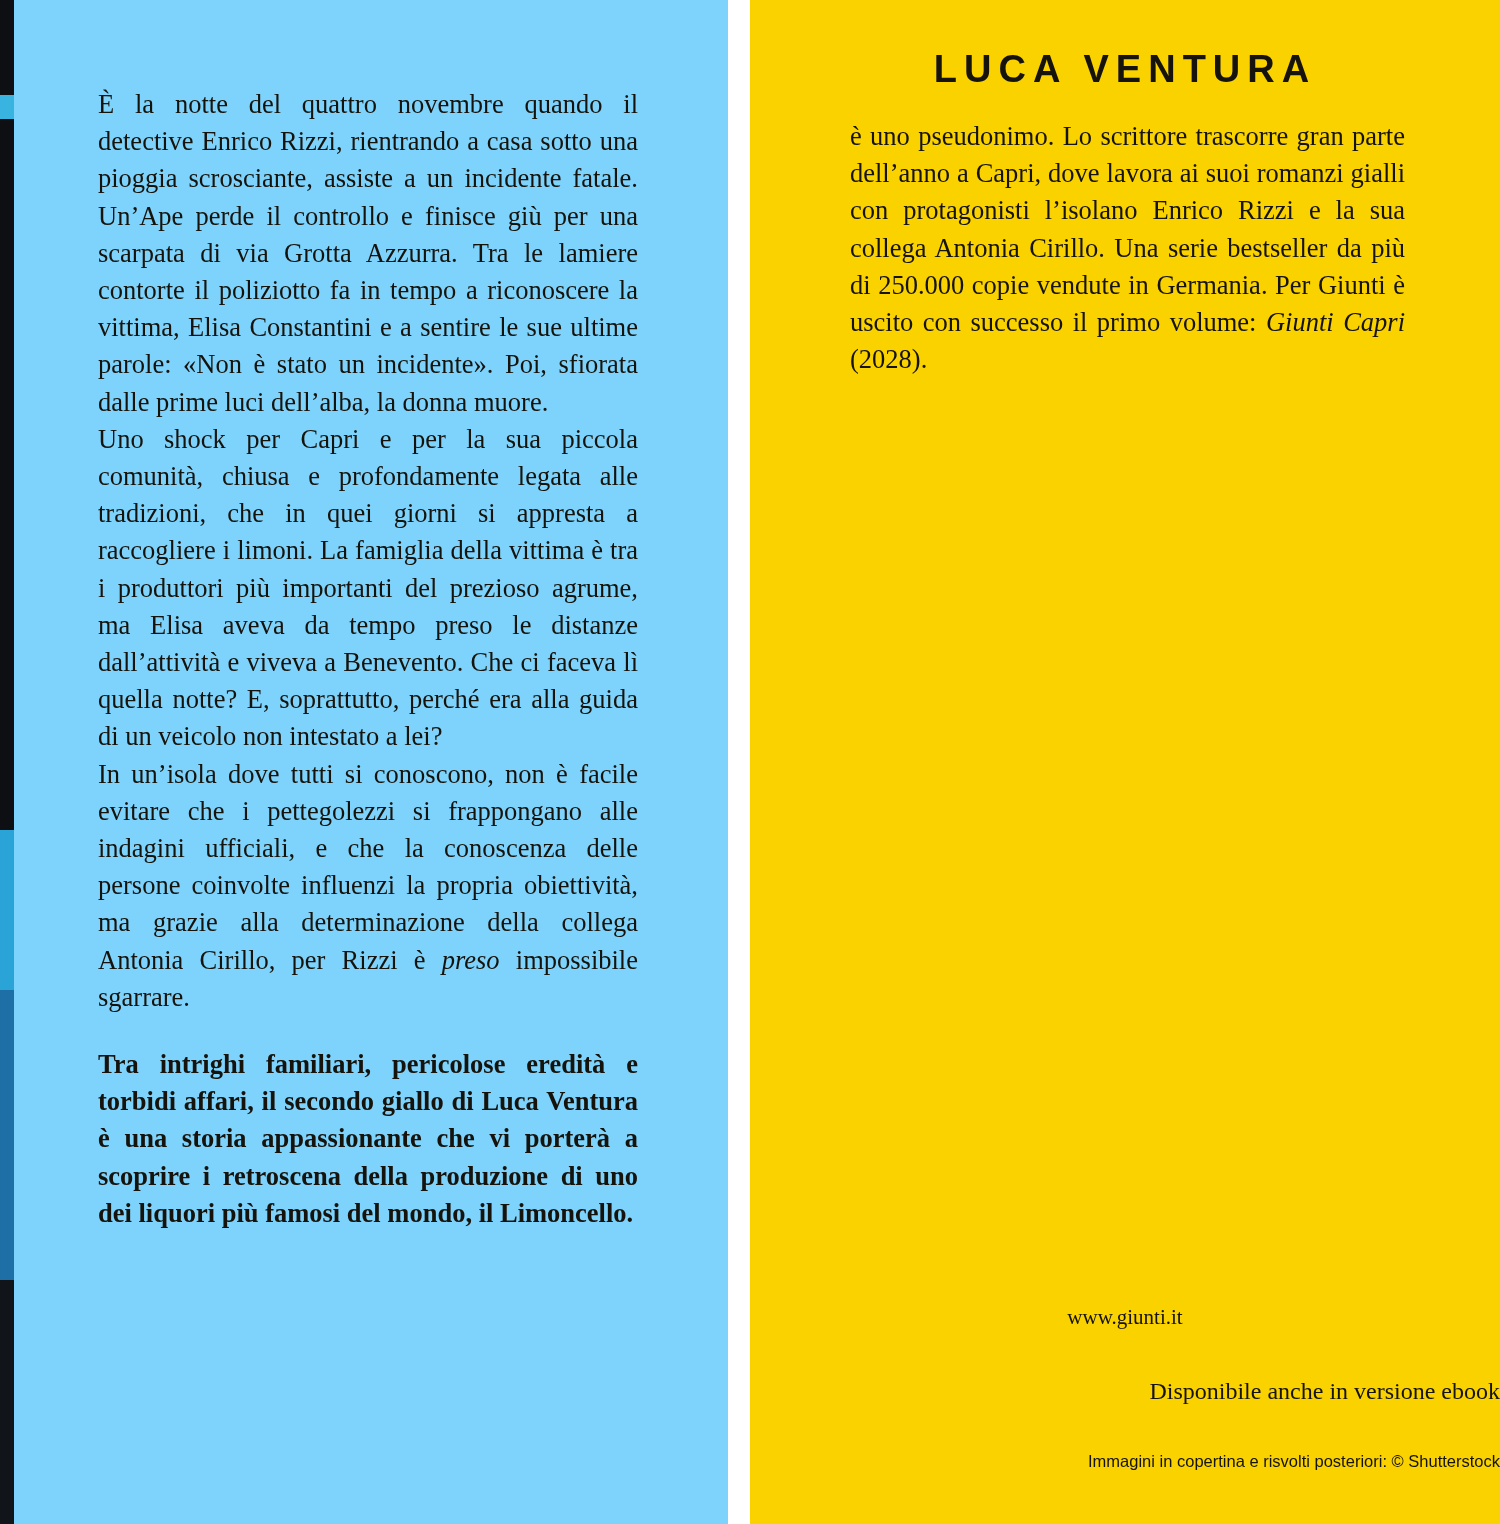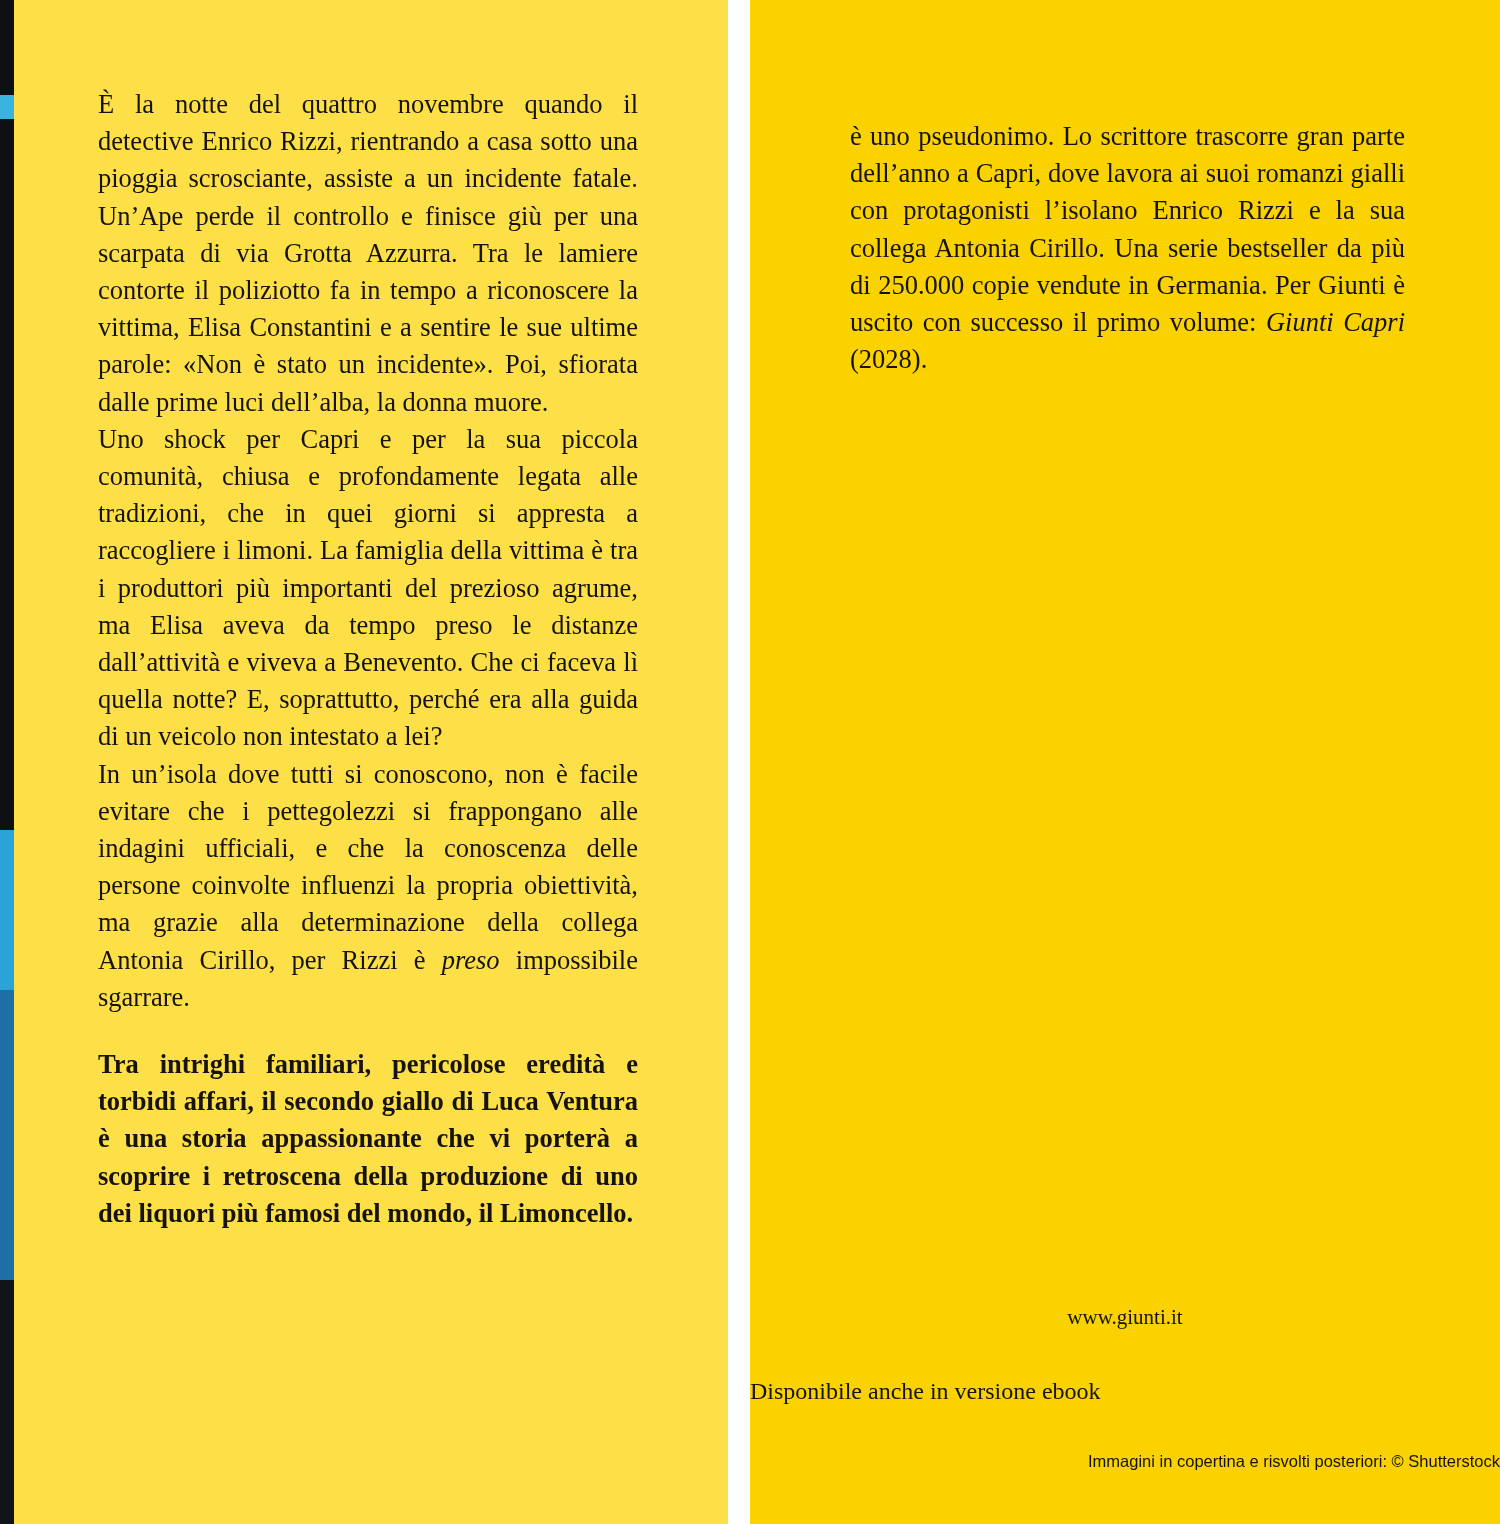--- a/index.html
+++ b/index.html
@@ -15,21 +15,21 @@
     overflow: hidden;
   }
 
   
   .flap-left {
     position: absolute;
     left: 0;
     top: 0;
     width: 728px;
     height: 1524px;
-    background: #fde047;
+    background: #7dd3fc;
     box-sizing: border-box;
   }
   
   .edge-strip {
     position: absolute;
     left: 0;
     top: 0;
     width: 14px;
     height: 1524px;
     background: #0d0f12;
@@ -132,21 +132,21 @@
     text-align: center;
     font-family: "Liberation Serif", serif;
     font-size: 21px;
     color: #16130c;
   }
   .ebook-line {
     position: absolute;
     left: 0;
     top: 1378px;
     width: 750px;
-    text-align: left;
+    text-align: right;
     font-size: 24px;
     color: #16130c;
   }
   .credit-line {
     position: absolute;
     left: 0;
     top: 1452px;
     width: 750px;
     text-align: right;
     font-family: "Liberation Sans", sans-serif;
@@ -181,20 +181,21 @@
     <p>
       <span>In un’isola dove tutti si conoscono, non è facile evitare che i pettegolezzi si frappongano alle indagini ufficiali, e che la conoscenza delle persone coinvolte influenzi la propria obiettività, ma grazie alla determinazione della collega Antonia Cirillo, per Rizzi è <em>preso</em> impossibile sgarrare.</span>
     </p>
     <p class="bold">Tra intrighi familiari, pericolose eredità e torbidi affari, il secondo giallo di Luca Ventura è una storia appassionante che vi porterà a scoprire i retroscena della produzione di uno dei liquori più famosi del mondo, il Limoncello.</p>
   </div>
 </div>
 
 <div class="gutter"></div>
 
 <div class="flap-right">
+  <div class="author-name">LUCA VENTURA</div>
 
   <div class="bio-box">
     <p><span>è uno pseudonimo. Lo scrittore trascorre gran parte dell’anno a Capri, dove lavora ai suoi romanzi gialli con protagonisti l’isolano Enrico Rizzi e la sua collega Antonia Cirillo. Una serie bestseller da più di 250.000 copie vendute in Germania. Per Giunti è uscito con successo il primo volume: </span><em>Giunti Capri</em><span> (2028).</span></p>
   </div>
 
   <div class="site-url">www.giunti.it</div>
   <div class="ebook-line">Disponibile anche in versione ebook</div>
   <div class="credit-line">Immagini in copertina e risvolti posteriori: © Shutterstock</div>
 </div>
 

